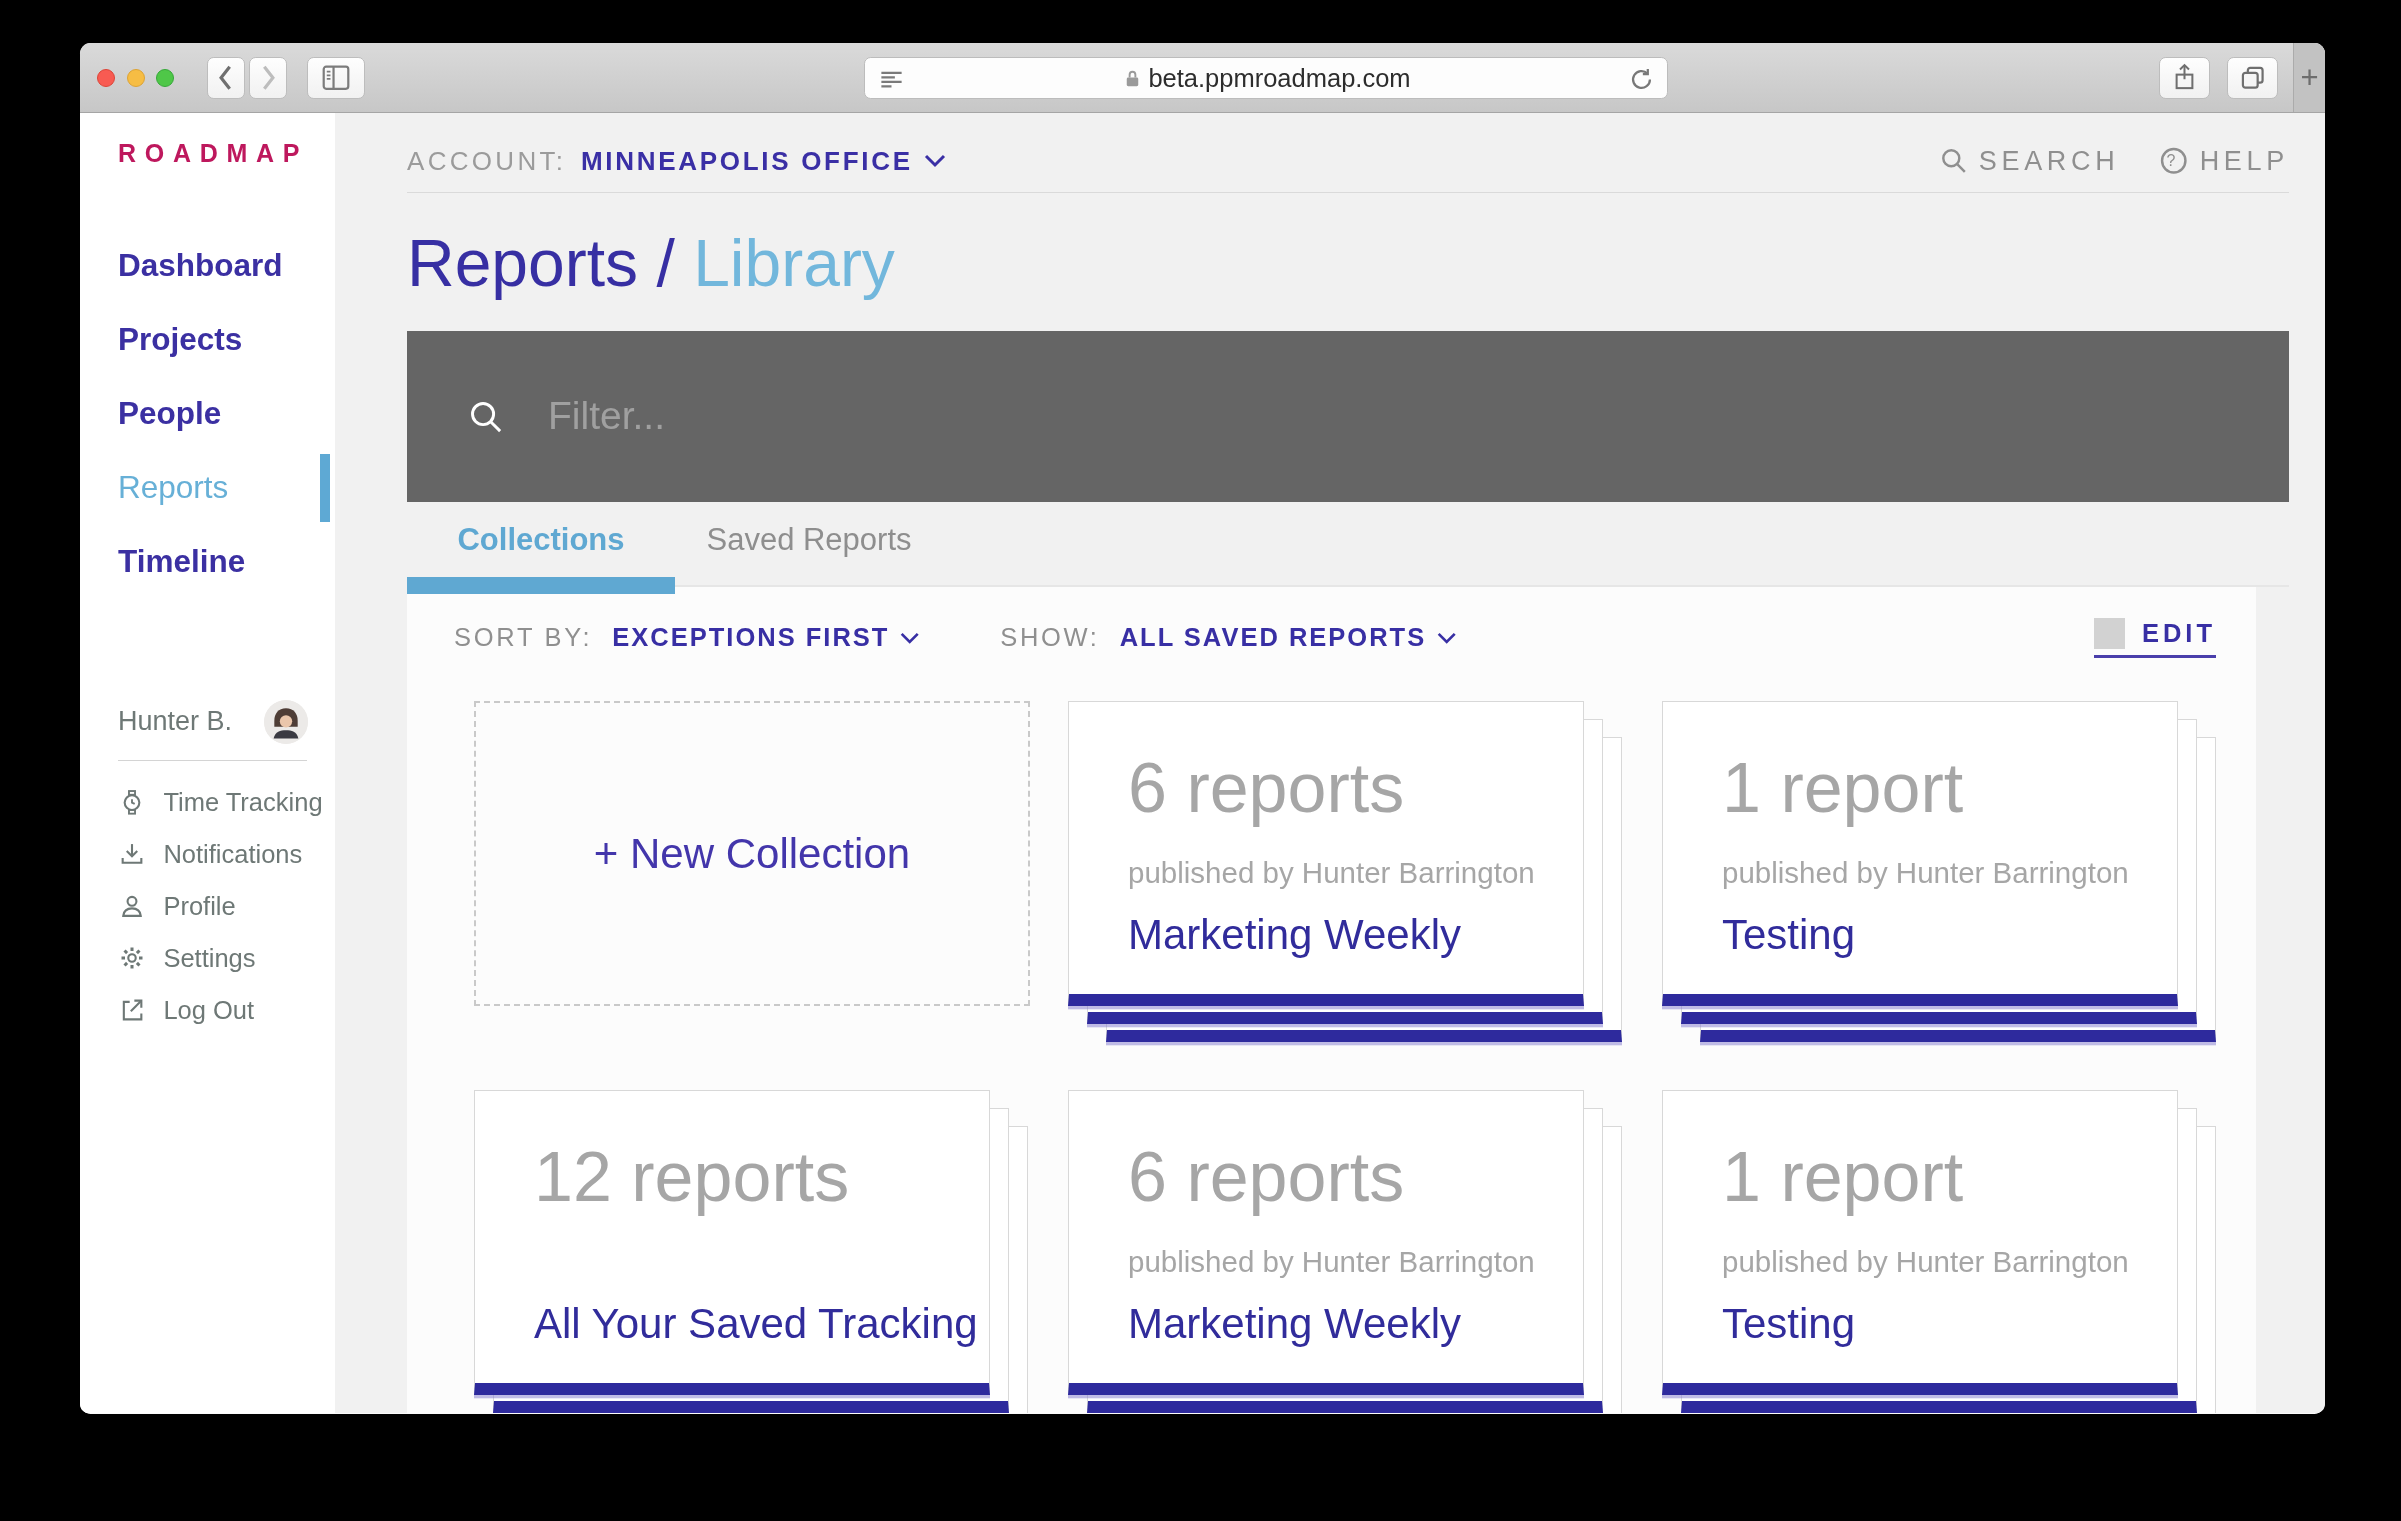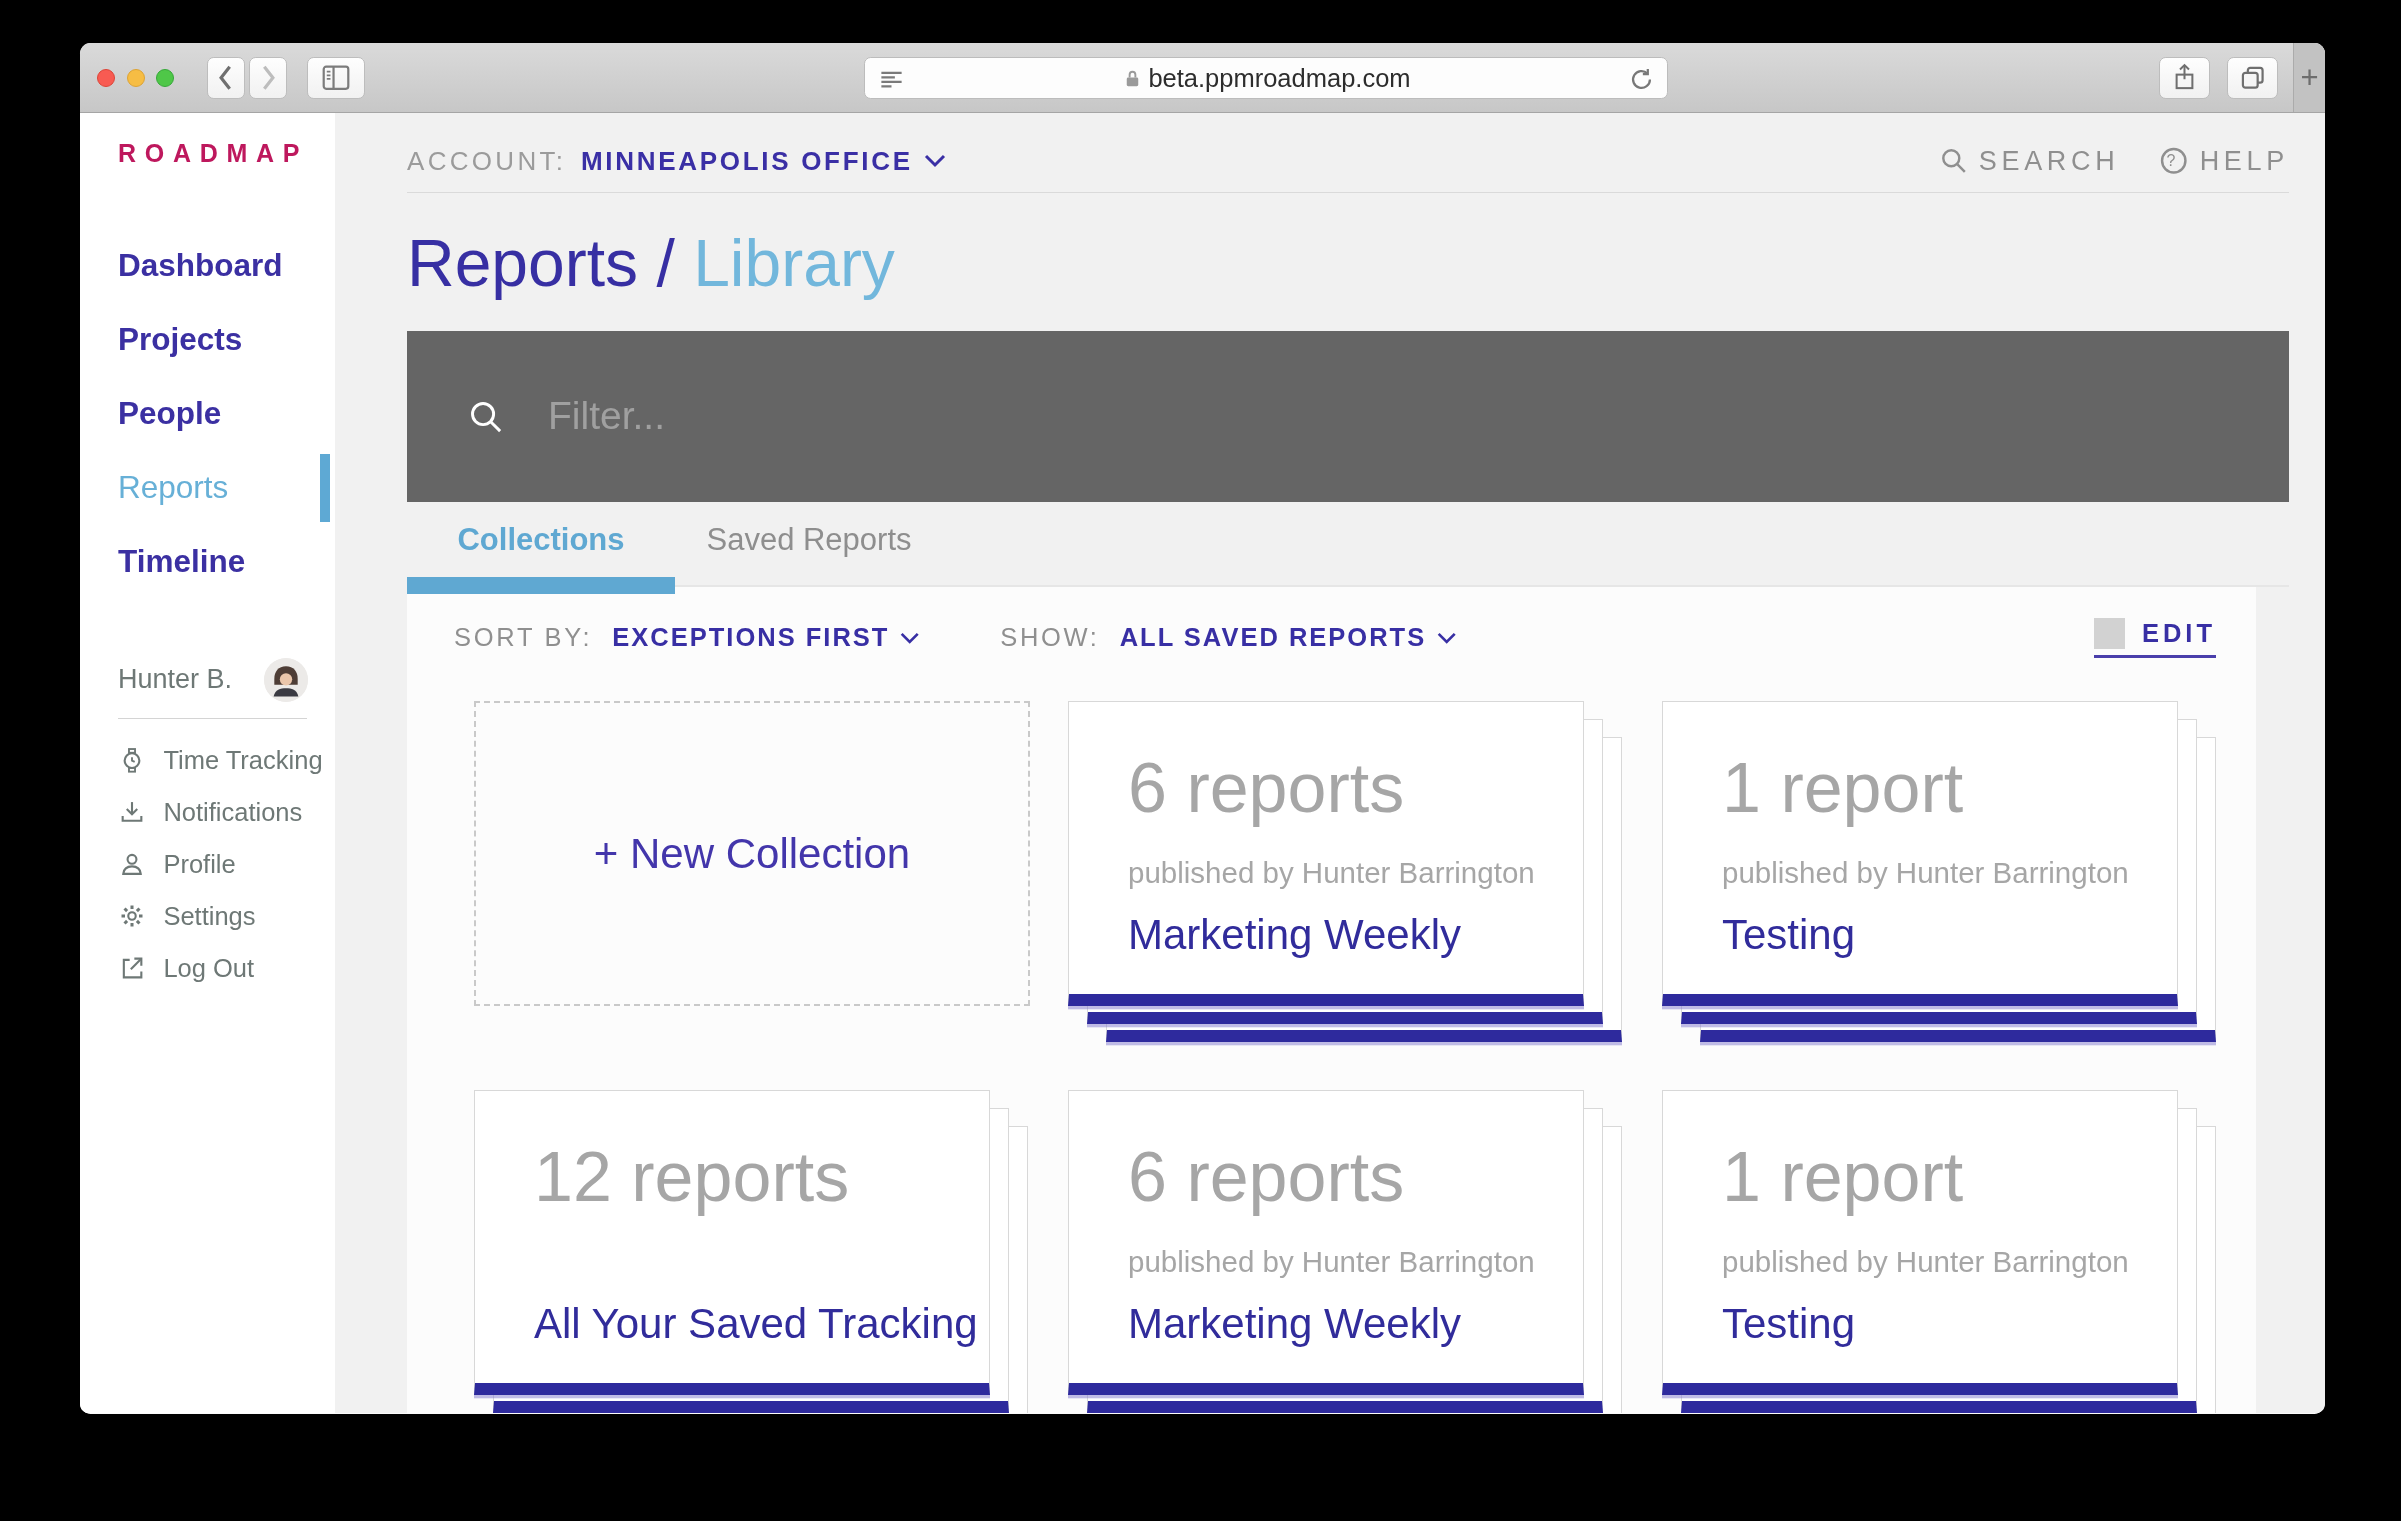--- a/index.html
+++ b/index.html
@@ -35,21 +35,21 @@
     color:#6d6d6d;font-size:31px;font-weight:300;}
 
   
   .app{display:flex;height:1300px;background:#f1f1f1;}
   .sidebar{width:255px;background:#ffffff;padding:25.5px 0 0 38px;flex-shrink:0;}
   .logo{font-size:25px;font-weight:700;letter-spacing:8.7px;color:#be185d;}
   .nav{margin-top:79px;}
   .nav-item{position:relative;font-size:31.5px;font-weight:600;color:#3b30a2;margin-bottom:37px;cursor:pointer;}
   .nav-item.active{color:#67b0d7;font-weight:400;}
   .nav-indicator{position:absolute;right:5.4px;top:-14.7px;width:9.4px;height:68px;background:#5ea9d4;}
-  .user-block{margin-top:78px;}
+  .user-block{margin-top:120px;}
   .user-row{display:flex;align-items:center;}
   .user-name{font-size:27px;color:#6e7876;}
   .avatar{margin-left:auto;margin-right:27px;width:44px;height:44px;border-radius:50%;overflow:hidden;background:#eceae8;}
   .user-divider{border:none;border-top:1.3px solid #d4d4d4;margin:16px 28px 27px 0;}
   .side-menu-item{display:flex;align-items:center;gap:17.4px;margin-bottom:23px;cursor:pointer;}
   .side-menu-item .label{font-size:25.5px;color:#6e7876;}
 
   
   .main{flex:1;padding-left:72px;overflow:hidden;}
   .acct-row{width:1882px;height:80px;display:flex;align-items:center;padding-top:17.4px;

